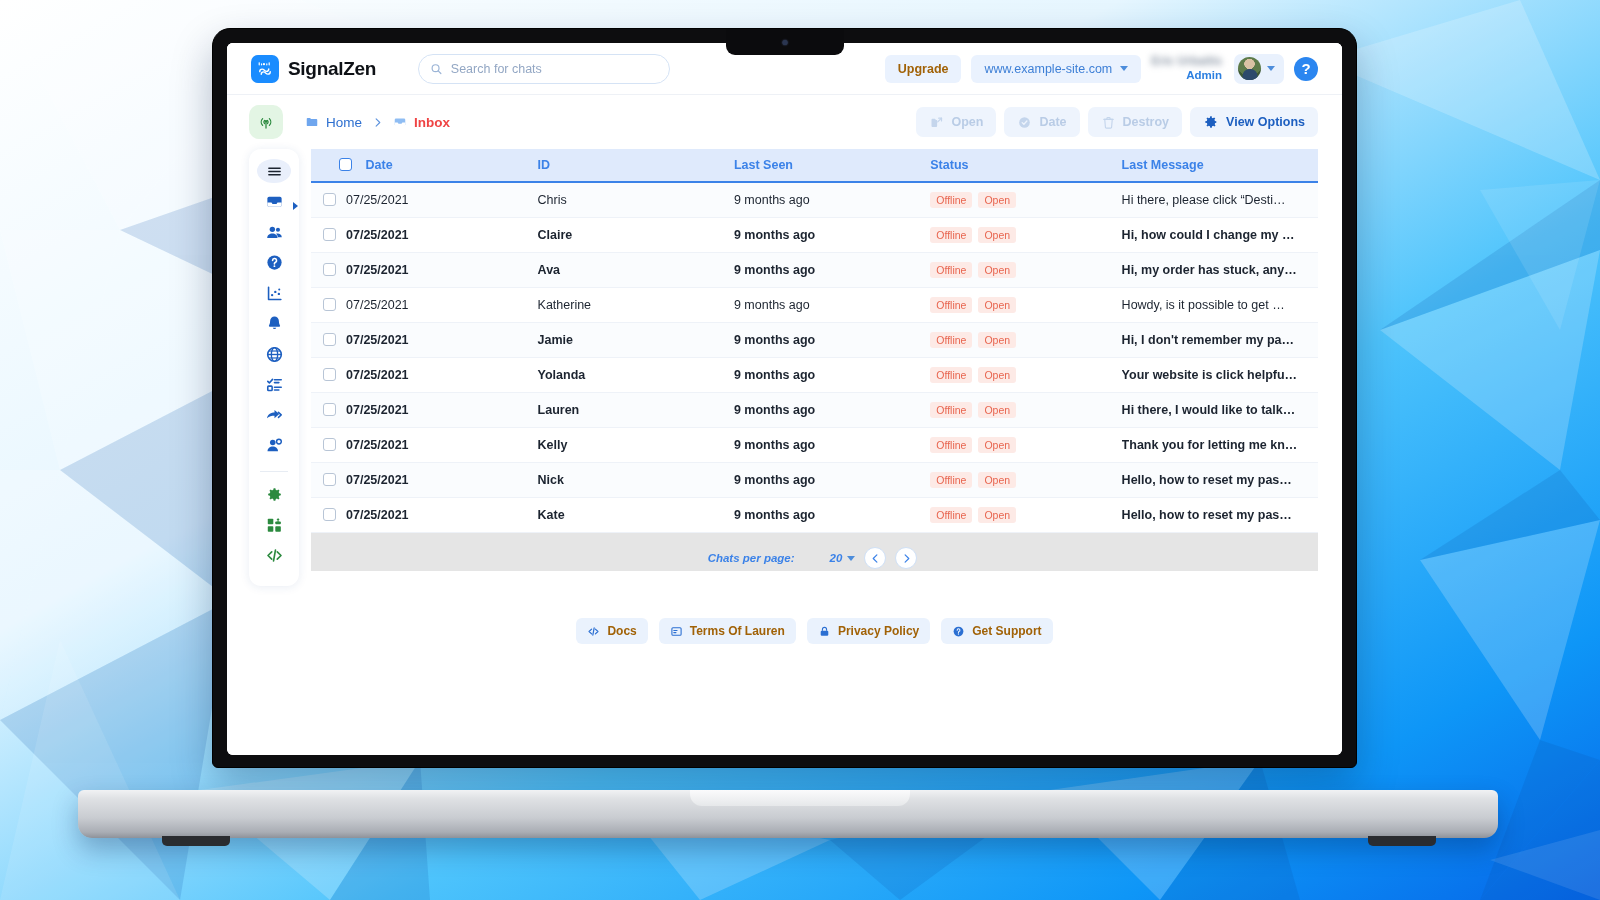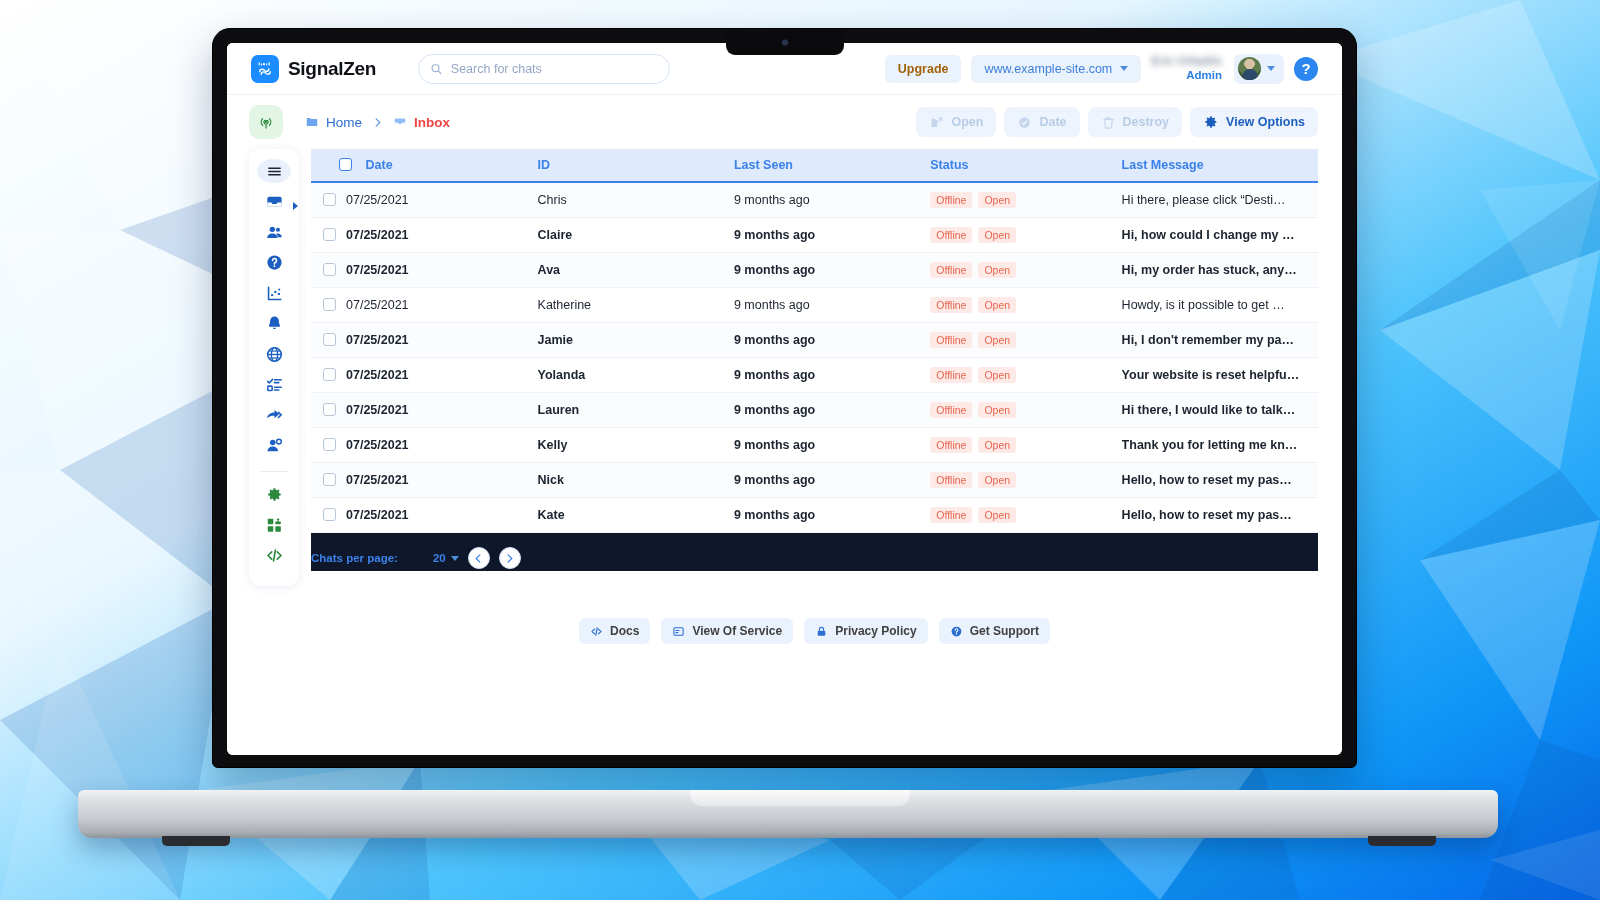--- a/index.html
+++ b/index.html
@@ -167,32 +167,32 @@
     display: inline-block; vertical-align: -2px; margin-right: 10px; cursor: pointer; background: #fff;
   }
   .cb.hdr { border-color: #3b82e8; }
 
   .badge {
     display: inline-block; font-size: 10.5px; font-weight: 400; color: #e8654f;
     background: #fdeae6; border-radius: 3px; padding: 2px 6px; margin-right: 6px;
   }
   .msg { overflow: hidden; white-space: nowrap; text-overflow: ellipsis; padding-right: 4px; }
 
-  .pager { display: flex; align-items: center; justify-content: flex-start; gap: 9px; padding: 12px 4px 0 0; background: #0f172a; height: 38px; }
+  .pager { display: flex; align-items: center; justify-content: center; gap: 9px; padding: 12px 4px 0 0; background: #e5e5e5; height: 38px; font-style: italic; }
   .pager-label { font-size: 11.5px; color: #3b82e8; font-weight: 700; }
   .pager-val { font-size: 11.5px; color: #3b82e8; font-weight: 700; display: flex; align-items: center; gap: 5px; cursor: pointer; margin-left: 26px; }
   .pg-btn {
     width: 22px; height: 22px; border-radius: 50%; border: 1px solid #cfe0f6; background: #fff;
     display: flex; align-items: center; justify-content: center; cursor: pointer; color: #3b82e8; font-size: 12px;
   }
 
   
   .footer { height: 120px; display: flex; align-items: center; justify-content: center; gap: 11px; }
   .f-link {
-    height: 26px; border-radius: 6px; background: #eaf2fd; color: #404040;
+    height: 26px; border-radius: 6px; background: #eaf2fd; color: #a16207;
     font-size: 12px; font-weight: 700; display: flex; align-items: center; gap: 7px; padding: 0 11px; cursor: pointer;
   }
 
   .ic { display: block; }
 </style>
 </head>
 <body>
 
 <div id="bg">
   <svg viewBox="0 0 1600 900" preserveAspectRatio="none">
@@ -549,21 +549,21 @@
                     <td>
                       <div class="msg">Hi, I don't remember my pa…</div>
                     </td>
                   </tr>
                   <tr class="row unread">
                     <td><span class="cb"></span><span>07/25/2021</span></td>
                     <td>Yolanda</td>
                     <td>9 months ago</td>
                     <td><span class="badge">Offline</span><span class="badge">Open</span></td>
                     <td>
-                      <div class="msg">Your website is reset helpfu…</div>
+                      <div class="msg">Your website is click helpfu…</div>
                     </td>
                   </tr>
                   <tr class="row unread">
                     <td><span class="cb"></span><span>07/25/2021</span></td>
                     <td>Lauren</td>
                     <td>9 months ago</td>
                     <td><span class="badge">Offline</span><span class="badge">Open</span></td>
                     <td>
                       <div class="msg">Hi there, I would like to talk…</div>
                     </td>
@@ -625,21 +625,21 @@
                 </svg>
                 <span>Docs</span>
               </div>
 
               <div class="f-link">
                 <svg width="13" height="13" viewBox="0 0 24 24" class="ic">
                   <rect x="3.5" y="5" width="17" height="14" rx="2" fill="none" stroke="#2b6fd2" stroke-width="2"></rect>
                   <line x1="7" y1="10" x2="13" y2="10" stroke="#2b6fd2" stroke-width="2" stroke-linecap="round"></line>
                   <line x1="7" y1="14" x2="11" y2="14" stroke="#2b6fd2" stroke-width="2" stroke-linecap="round"></line>
                 </svg>
-                <span>View Of Service</span>
+                <span>Terms Of Lauren</span>
               </div>
 
               <div class="f-link">
                 <svg width="13" height="13" viewBox="0 0 24 24" class="ic">
                   <rect x="5" y="10.5" width="14" height="9.5" rx="2" fill="#2b6fd2"></rect>
                   <path d="M8.2 10.5V8.1a3.8 3.8 0 0 1 7.6 0v2.4" fill="none" stroke="#2b6fd2" stroke-width="2.1"></path>
                 </svg>
                 <span>Privacy Policy</span>
               </div>
 

